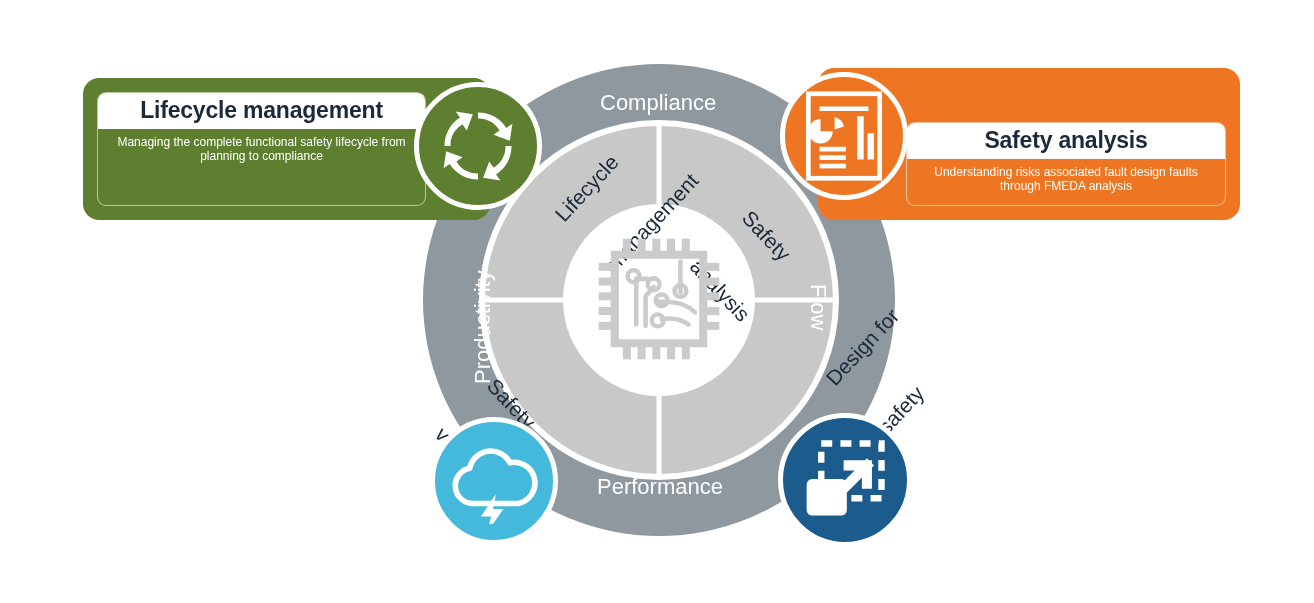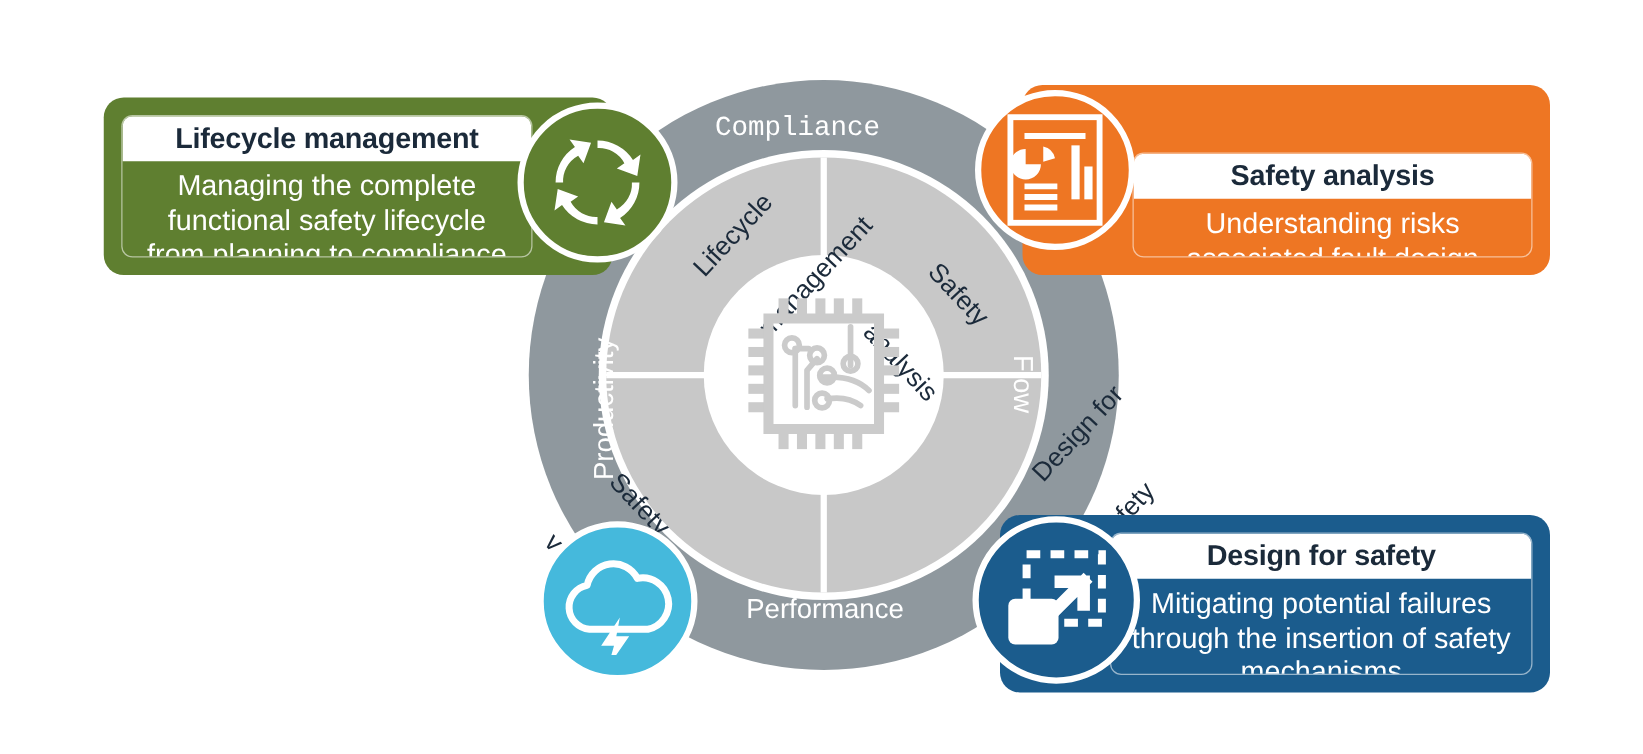--- a/index.html
+++ b/index.html
@@ -35,21 +35,21 @@
     font-size: 23px;
     color: #1b2a3a;
     padding: 4px 10px 5px 10px;
     letter-spacing: -0.2px;
     white-space: nowrap;
   }
   .card-body {
     flex: 1;
     color: #ffffff;
     text-align: center;
-    font-size: 23px;
+    font-size: 12px;
     line-height: 1.20;
     padding: 6px 12px 8px 12px;
     display: flex;
     align-items: flex-start;
     justify-content: center;
   }
 
   
   .c-green  { background: #5f7f30; }
   .c-green  .card-inner { background: #5f7f30; }
@@ -96,21 +96,21 @@
   #wheel svg { display: block; }
 
   .ring-label-outer {
     position: absolute;
     color: #ffffff;
     font-size: 22px;
     font-weight: normal;
     white-space: nowrap;
     z-index: 3;
   }
-  #lbl-compliance { left: 572px; top: 90px; font-family: Liberation Mono, monospace; }
+  #lbl-compliance { left: 600px; top: 90px; }
   #lbl-performance{ left: 597px; top: 474px; }
   #lbl-flow {
     left: 831px; top: 284px;
     transform: rotate(90deg); transform-origin: left top;
   }
   #lbl-productivity {
     left: 470px; top: 384px;
     transform: rotate(-90deg); transform-origin: left top;
   }
 
@@ -270,26 +270,20 @@
     </svg>
   </div>
 
   <div class="badge" id="badge-verify">
     <svg width="94" height="86" viewBox="0 0 100 92" aria-hidden="true">
       <path d="M26 70 a19 19 0 0 1 -2 -37.6 a23 23 0 0 1 43 -6 a18 18 0 0 1 9 43.6 z" fill="none" stroke="#ffffff" stroke-width="6" stroke-linejoin="round"></path>
       <path d="M52 60 L36 84 h11 l-5 18 L60 76 h-11 z" fill="#ffffff"></path>
     </svg>
   </div>
 
-  <div class="card c-blue" id="card-design">
-    <div class="card-inner">
-      <div class="card-title">Design for safety</div>
-      <div class="card-body">Mitigating potential failures through the insertion of safety mechanisms</div>
-    </div>
-  </div>
   <div class="badge" id="badge-design">
     <svg width="88" height="84" viewBox="0 0 96 92" aria-hidden="true">
       <rect x="22" y="6" width="66" height="60" fill="none" stroke="#ffffff" stroke-width="7" stroke-dasharray="12 9"></rect>
       <path d="M46 56 L72 30 M72 30 h-20 M72 30 v20" fill="none" stroke="#ffffff" stroke-width="11" stroke-linecap="square" stroke-linejoin="miter"></path>
       <rect x="6" y="45" width="44" height="40" rx="6" fill="#ffffff"></rect>
     </svg>
   </div>
 
 </div>
 

